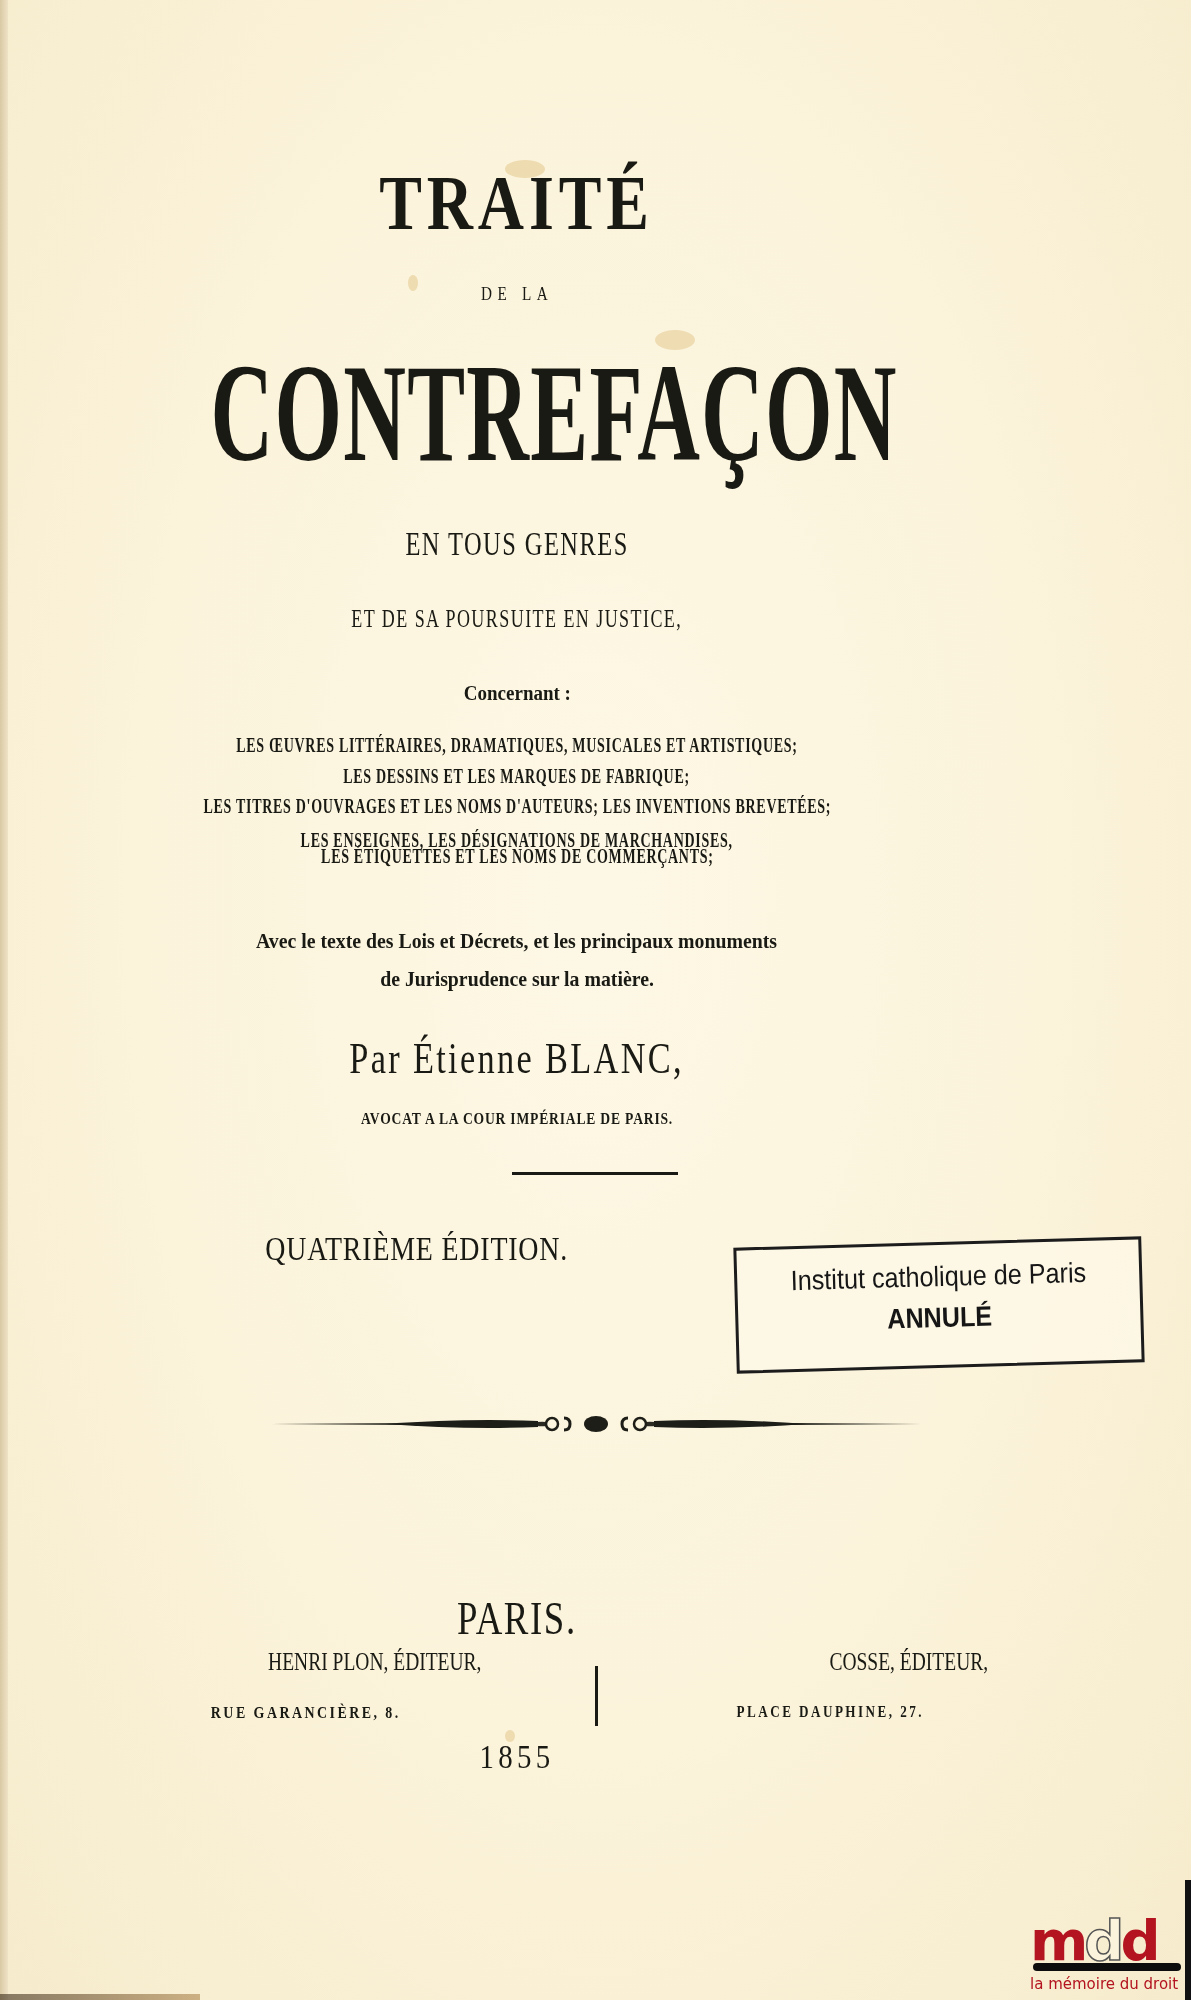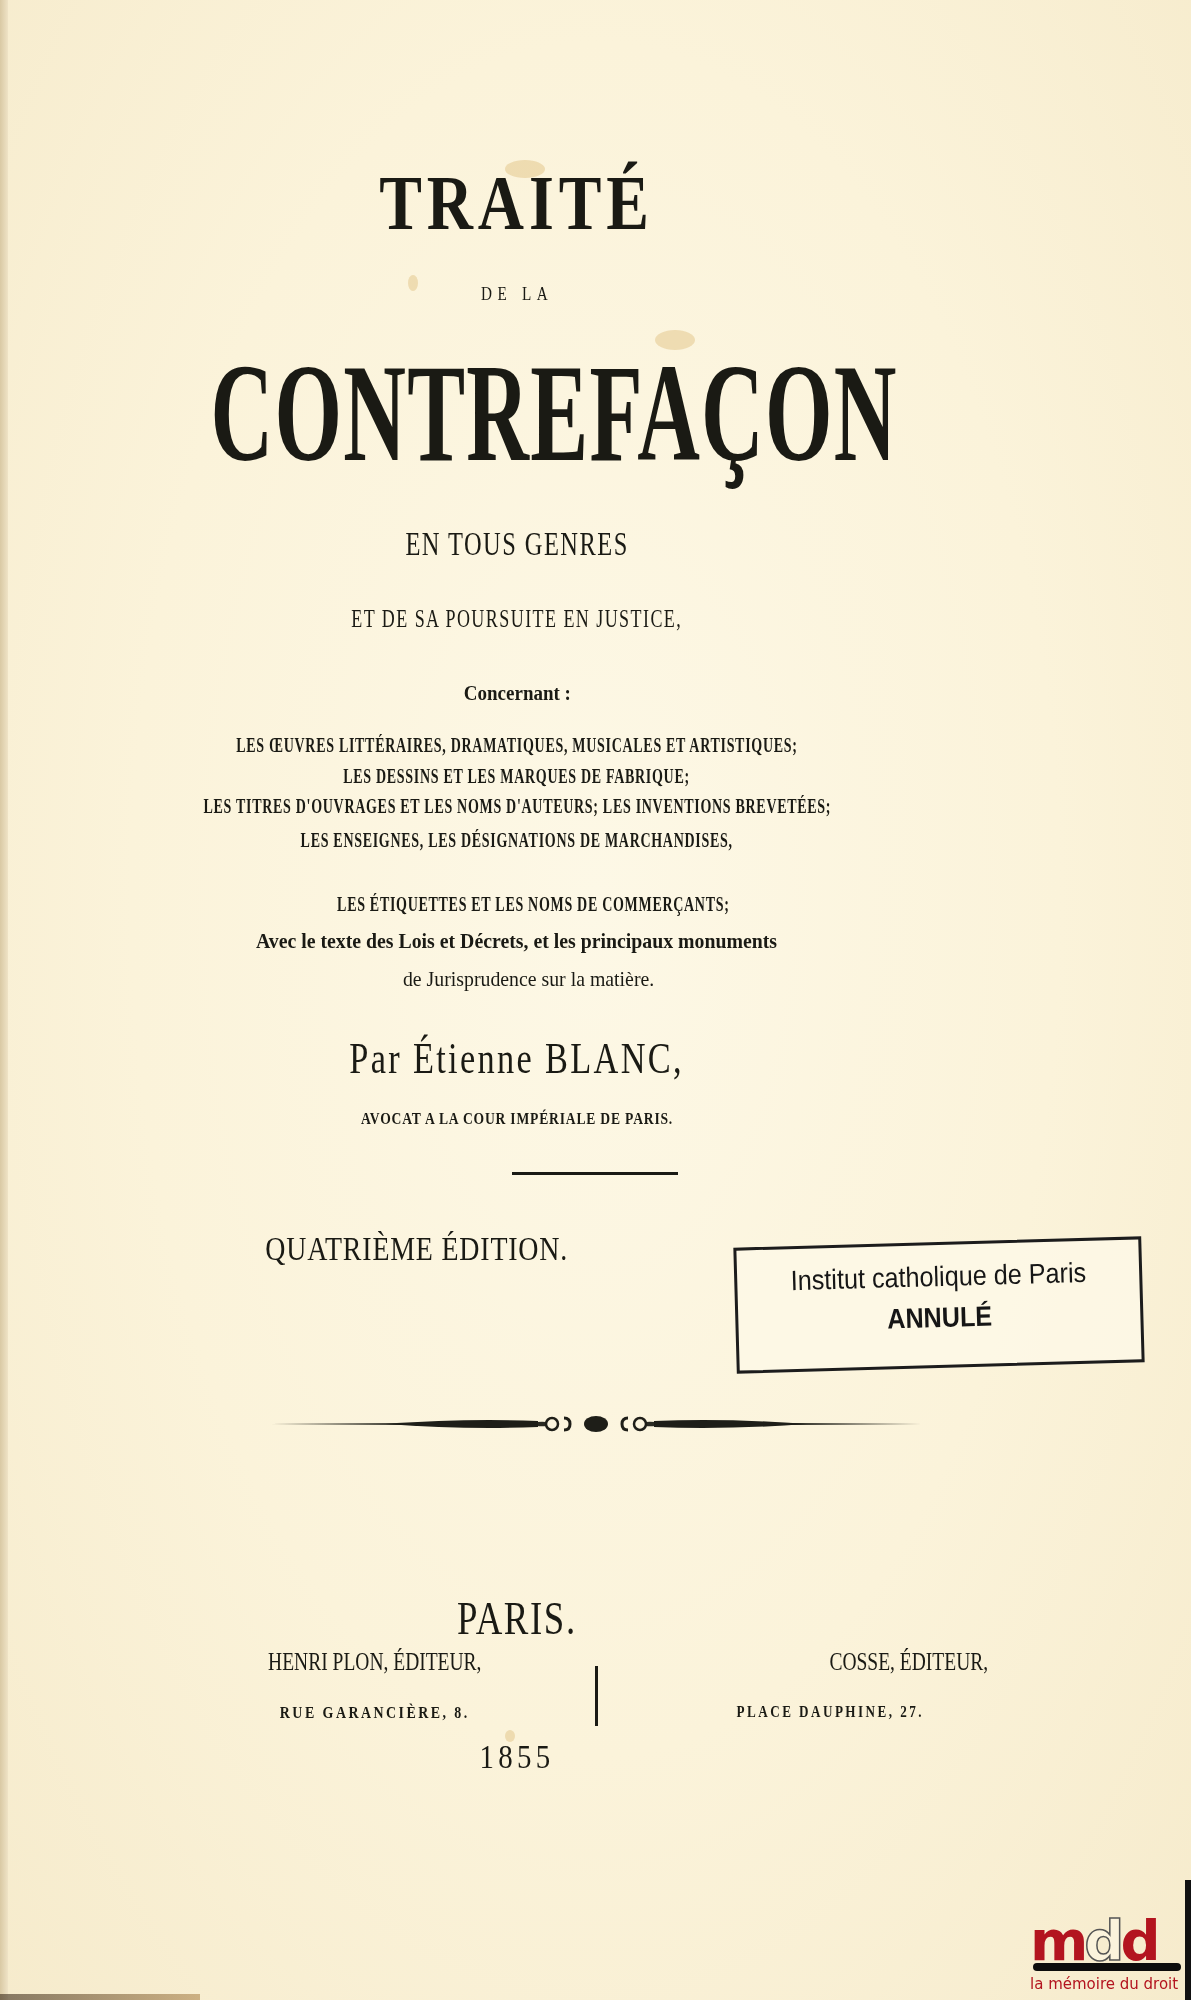--- a/index.html
+++ b/index.html
@@ -56,25 +56,25 @@
 
     .concernant { top: 682px; font-size: 20px; font-weight: bold; }
     .concernant .condensed { transform: scaleX(0.95); }
 
     .subj { font-size: 20px; font-weight: bold; letter-spacing: 1px; }
     .subj .condensed { transform: scaleX(0.7); }
     .subj-0 { top: 734px; }
     .subj-1 { top: 765px; }
     .subj-2 { top: 795px; }
     .subj-3 { top: 829px; }
-    .subj-4 { top: 893px; padding-left: 16px; }
+    .subj-4 { top: 845px; }
 
     .avec { top: 928px; font-size: 22px; font-weight: bold; }
     .avec .condensed { transform: scaleX(0.9); }
-    .avec2 { top: 966px; font-size: 22px; font-weight: normal; padding-left: 12px; }
+    .avec2 { top: 966px; font-size: 22px; font-weight: bold; }
     .avec2 .condensed { transform: scaleX(0.9); }
 
     .author { top: 1033px; font-size: 44px; letter-spacing: 3px; }
     .author .condensed { transform: scaleX(0.78); }
 
     .avocat { top: 1109px; font-size: 17px; letter-spacing: 1px; font-weight: bold; }
     .avocat .condensed { transform: scaleX(0.8); }
 
     .rule-short {
       position: absolute; left: 512px; top: 1172px; width: 166px; height: 3px;
@@ -103,21 +103,21 @@
 
     .paris { top: 1592px; font-size: 46px; letter-spacing: 2px; }
     .paris .condensed { transform: scaleX(0.8); }
 
     .publisher-left {
       position: absolute; left: 190px; top: 1648px; width: 370px; text-align: center;
       font-size: 25px; white-space: nowrap;
     }
     .publisher-left .condensed { transform: scaleX(0.78); }
     .address-left {
-      position: absolute; left: 190px; top: 1703px; width: 370px; text-align: center;
+      position: absolute; left: 190px; top: 1703px; width: 370px; text-align: left;
       font-size: 17px; letter-spacing: 3px; white-space: nowrap; font-weight: bold;
     }
     .address-left .condensed { transform: scaleX(0.82); }
 
     .publisher-right {
       position: absolute; left: 650px; top: 1648px; width: 360px; text-align: right;
       font-size: 25px; white-space: nowrap;
     }
     .publisher-right .condensed { transform: scaleX(0.78); }
     .address-right {

